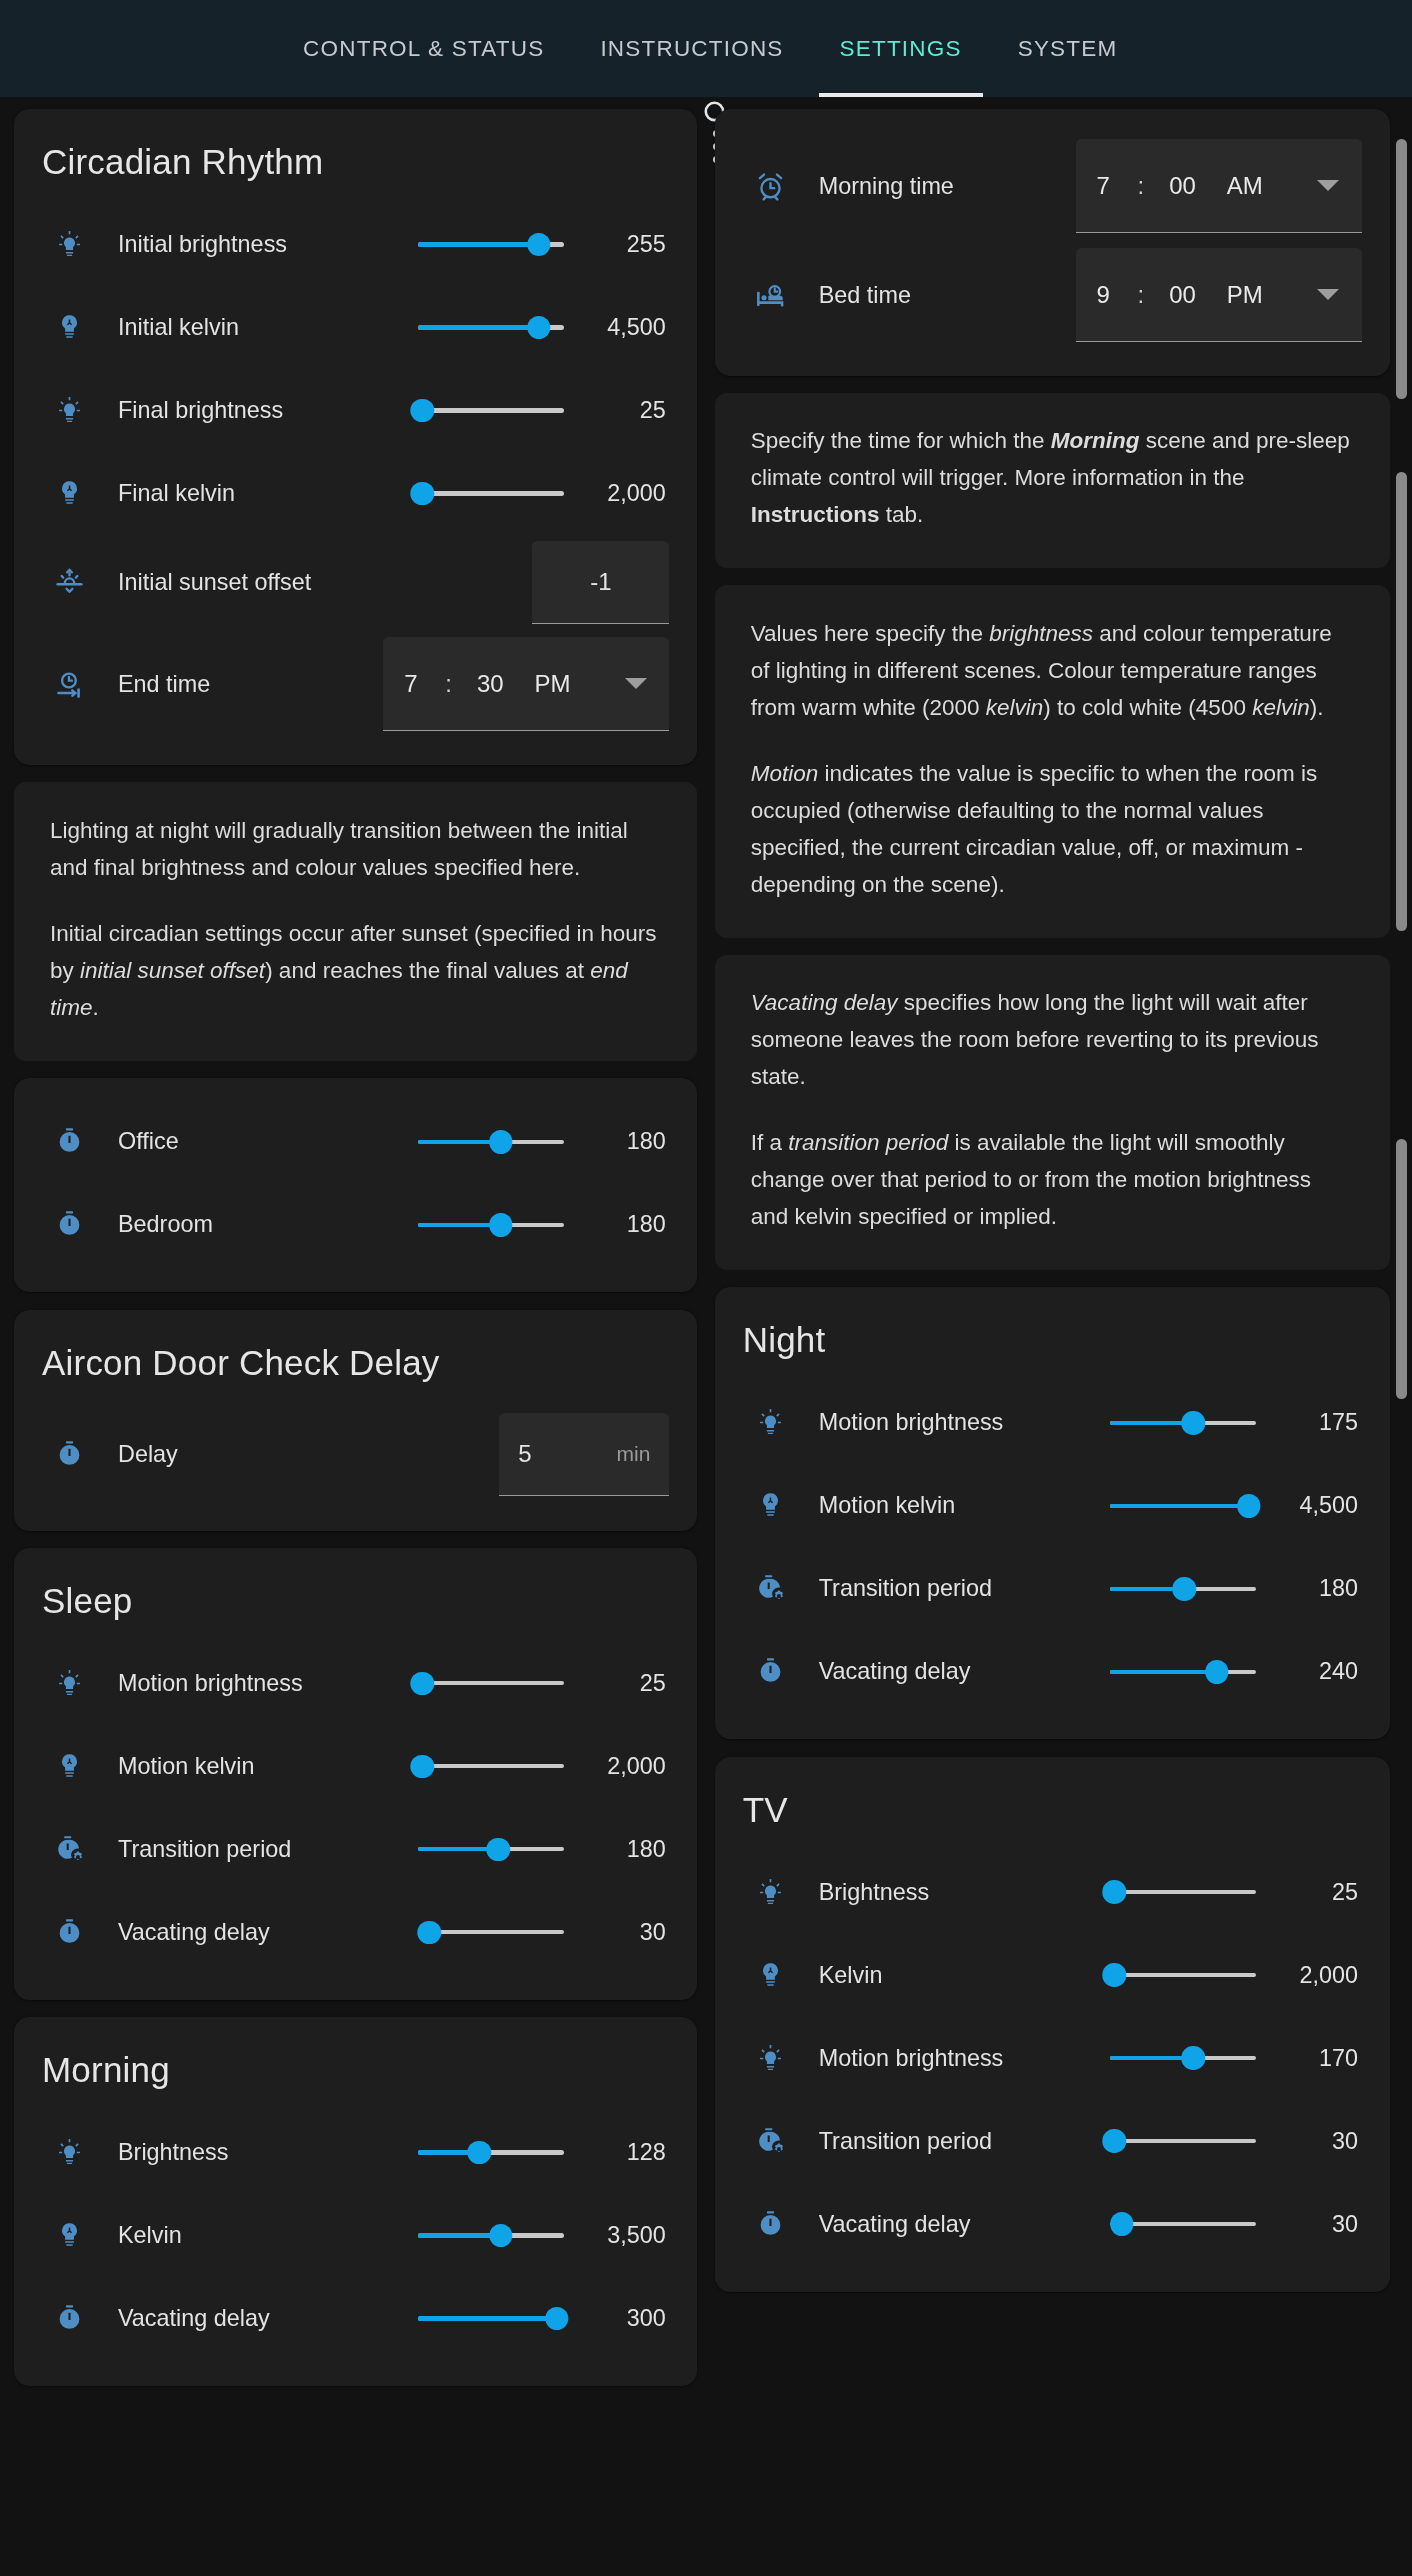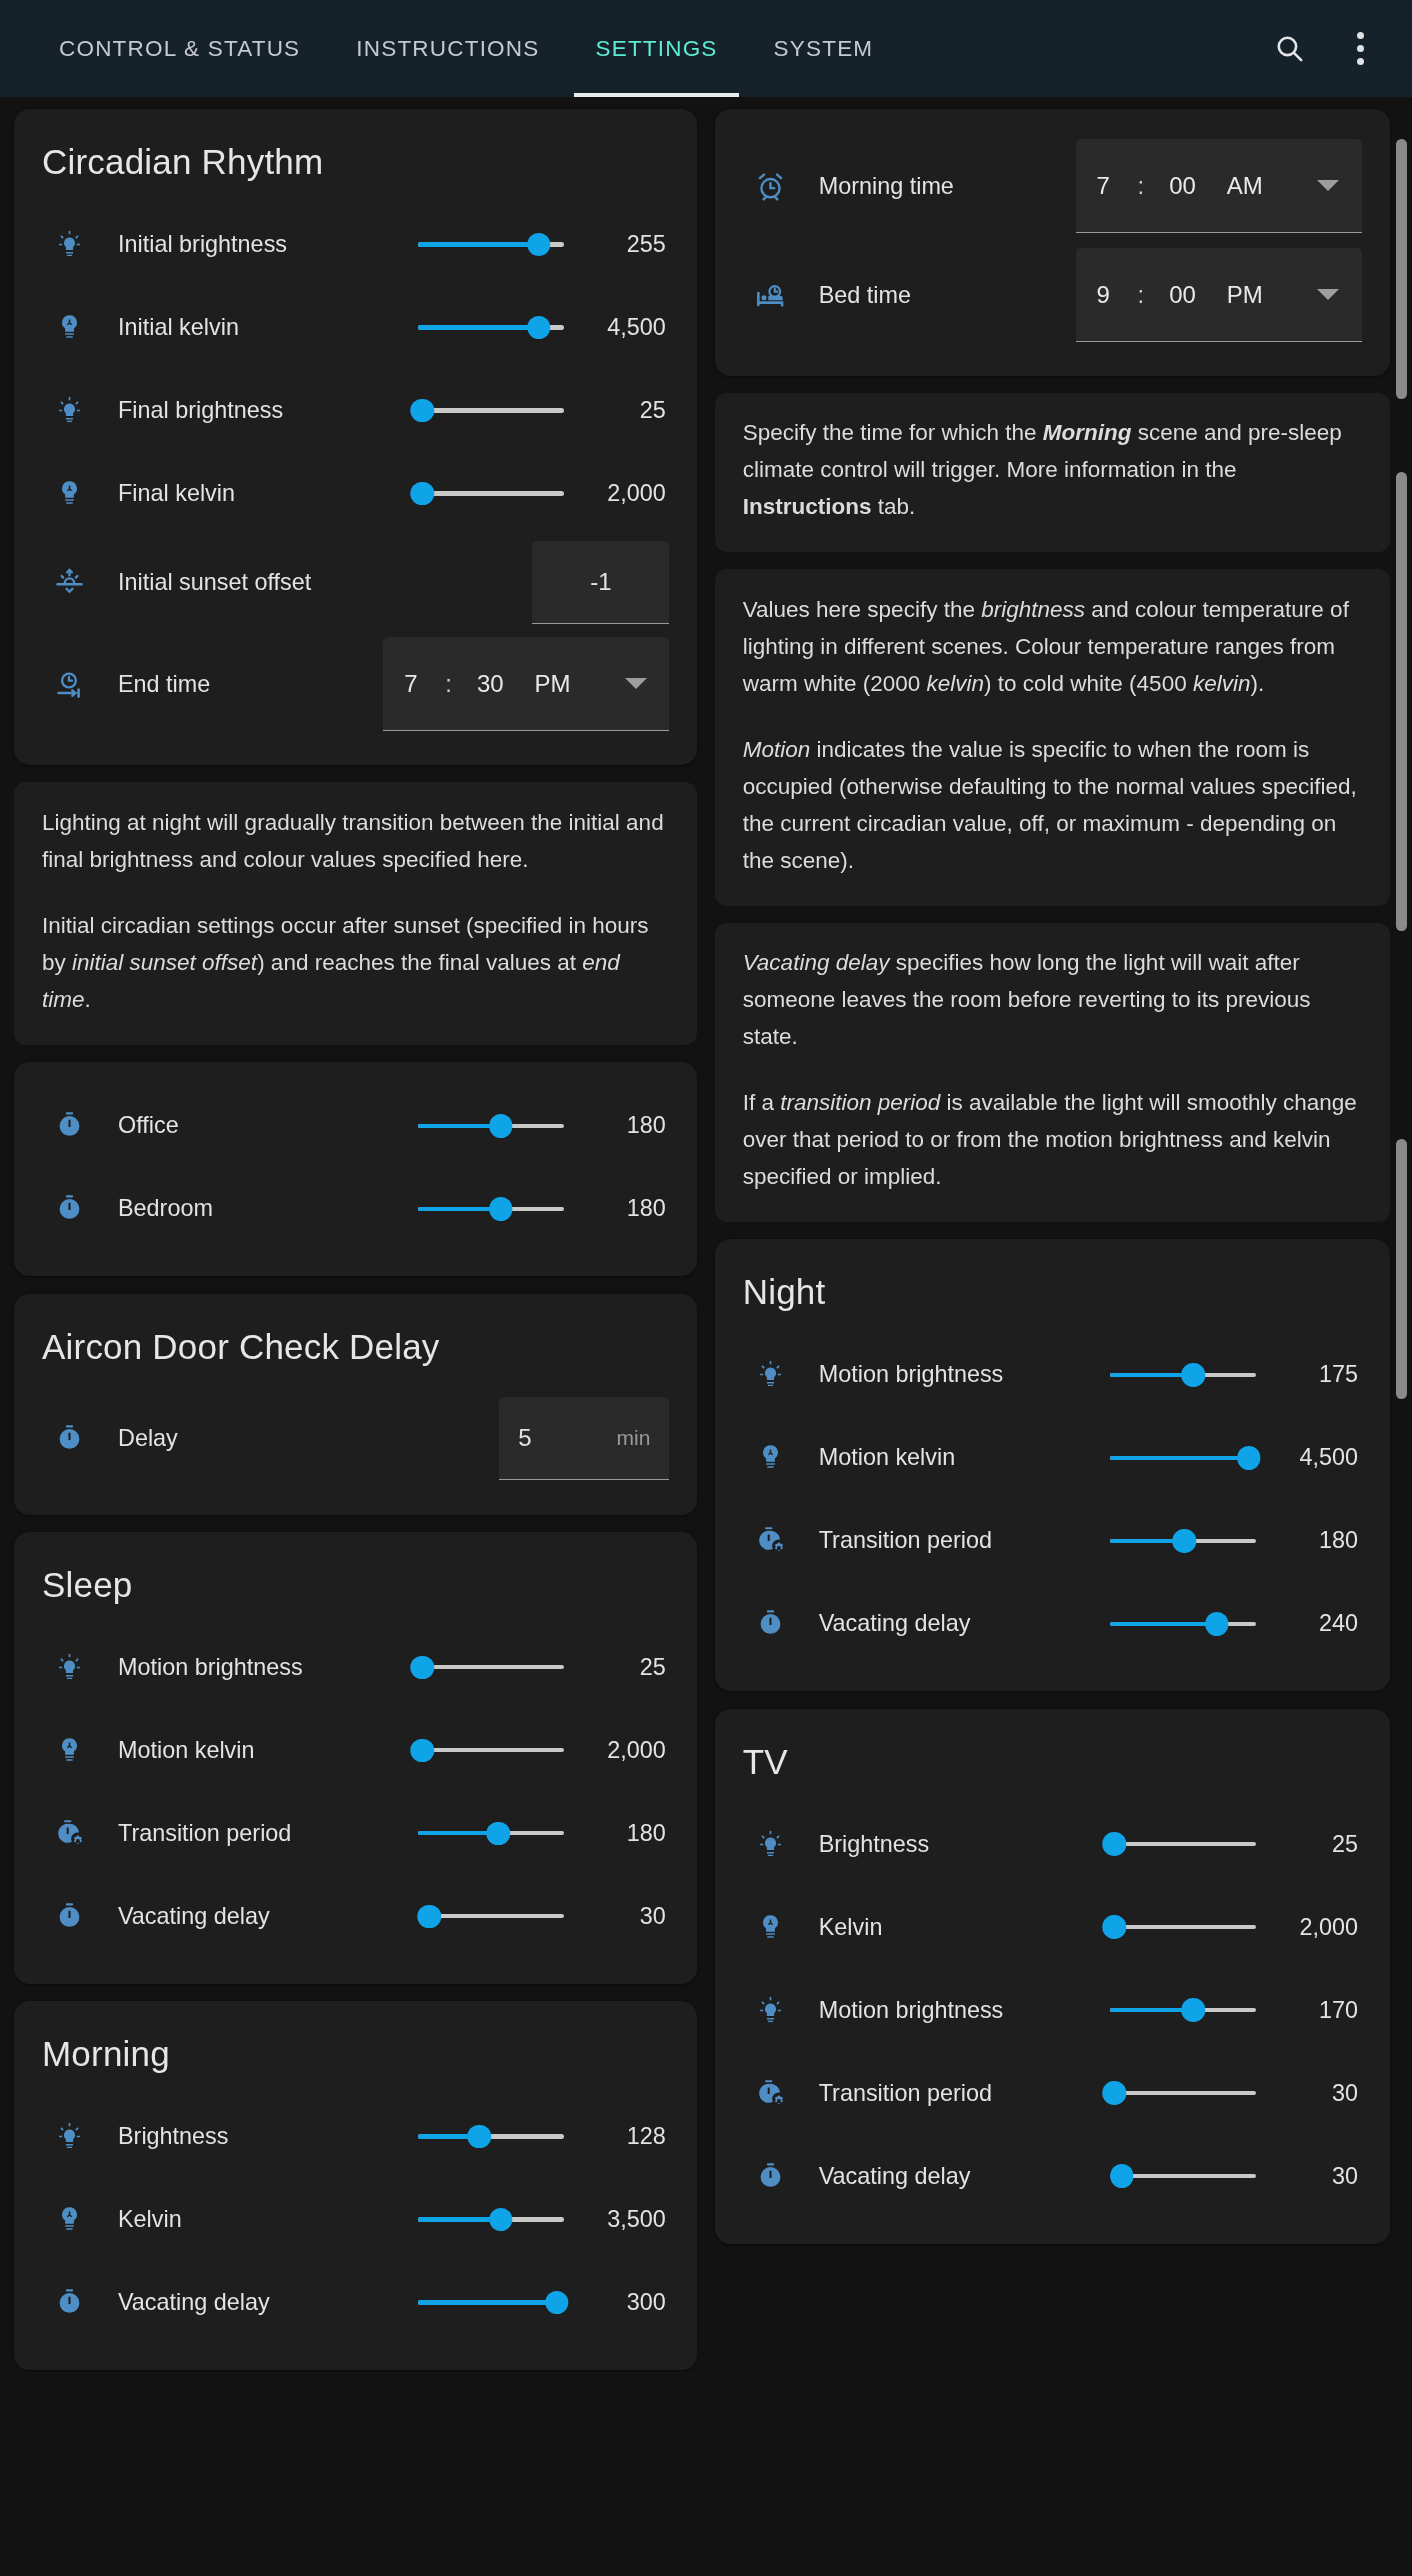--- a/index.html
+++ b/index.html
@@ -12,20 +12,21 @@
   body { position: relative; }
 
   
   .appbar {
     height: 97px;
     background: #16222a;
     display: flex;
     align-items: center;
     padding: 0 22.5px 0 31px;
     position: relative;
+    flex-direction: column;
   }
   .tabs { display: flex; align-items: stretch; height: 97px; flex: 0 0 auto; }
   .tab {
     display: flex; align-items: center; justify-content: center;
     padding: 0 28px;
     font-size: 22.5px;
     letter-spacing: 1.2px;
     color: #c6cace;
     height: 97px;
     position: relative;
@@ -195,21 +196,21 @@
 
   
   .info {
     background: #1e1e1e;
     border-radius: 12px;
     padding: 22.5px 28px 26px 28px;
     font-size: 22.5px;
     line-height: 1.64;
     color: #dcdcdc;
   }
-  .info p { margin: 0; }
+  .info p { margin: 8px; }
   .info p + p { margin-top: 29.5px; }
   .info em { font-style: italic; }
   .info b { font-weight: bold; }
   .info .bi { font-style: italic; font-weight: bold; }
 
   
   .scrollbar {
     position: absolute;
     right: 5.2px;
     width: 10.4px;

